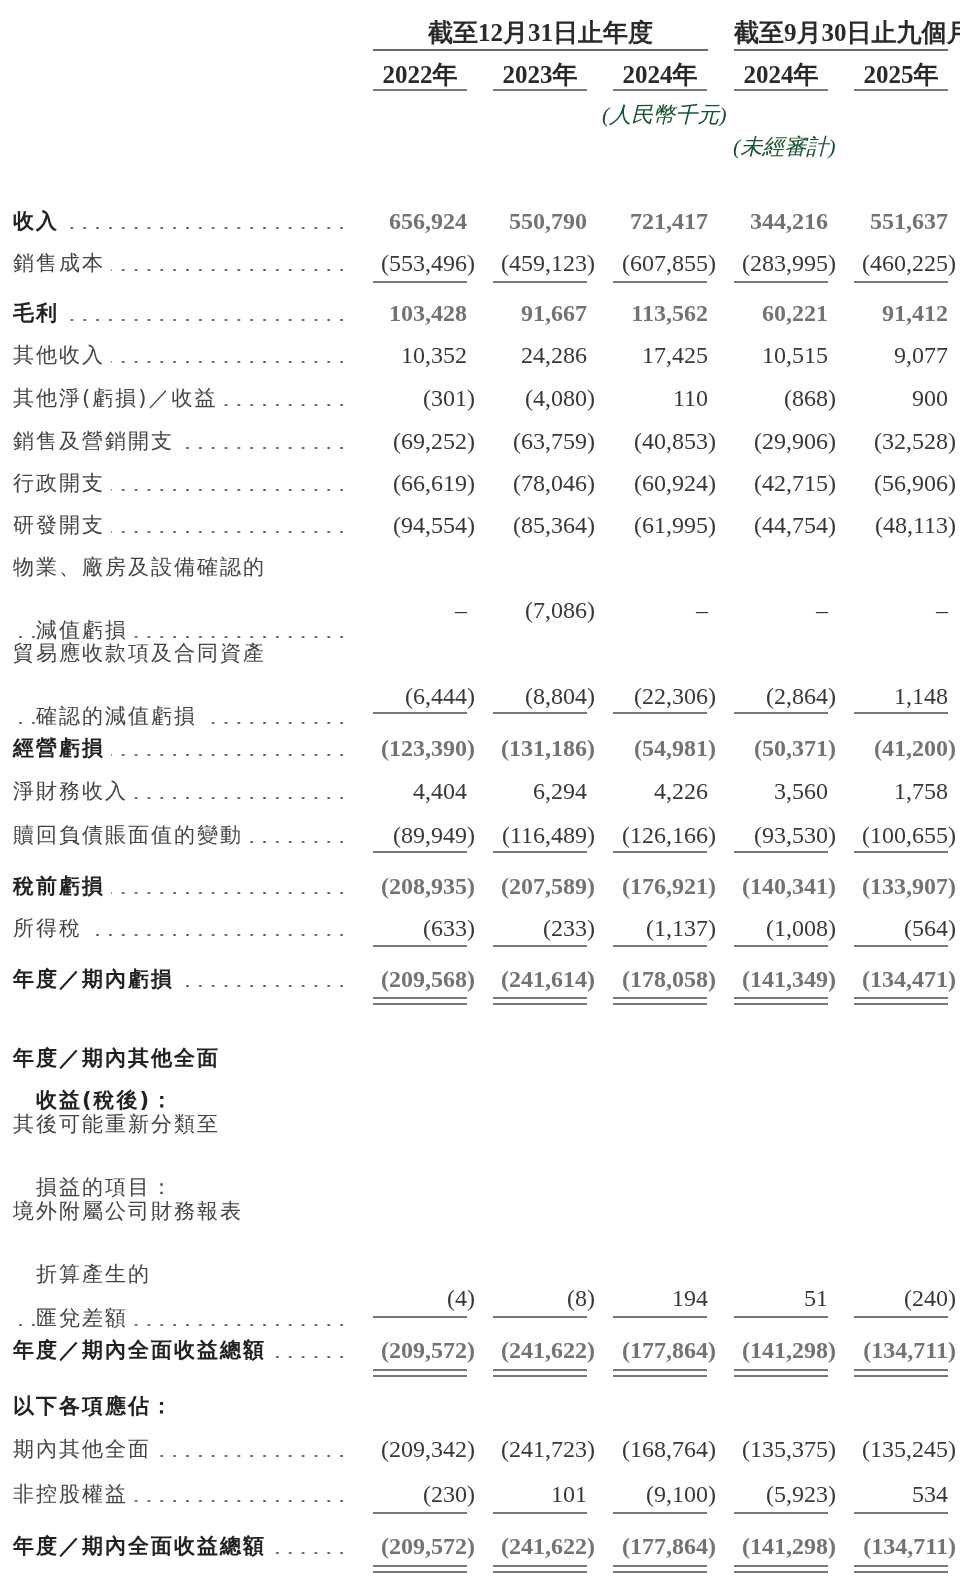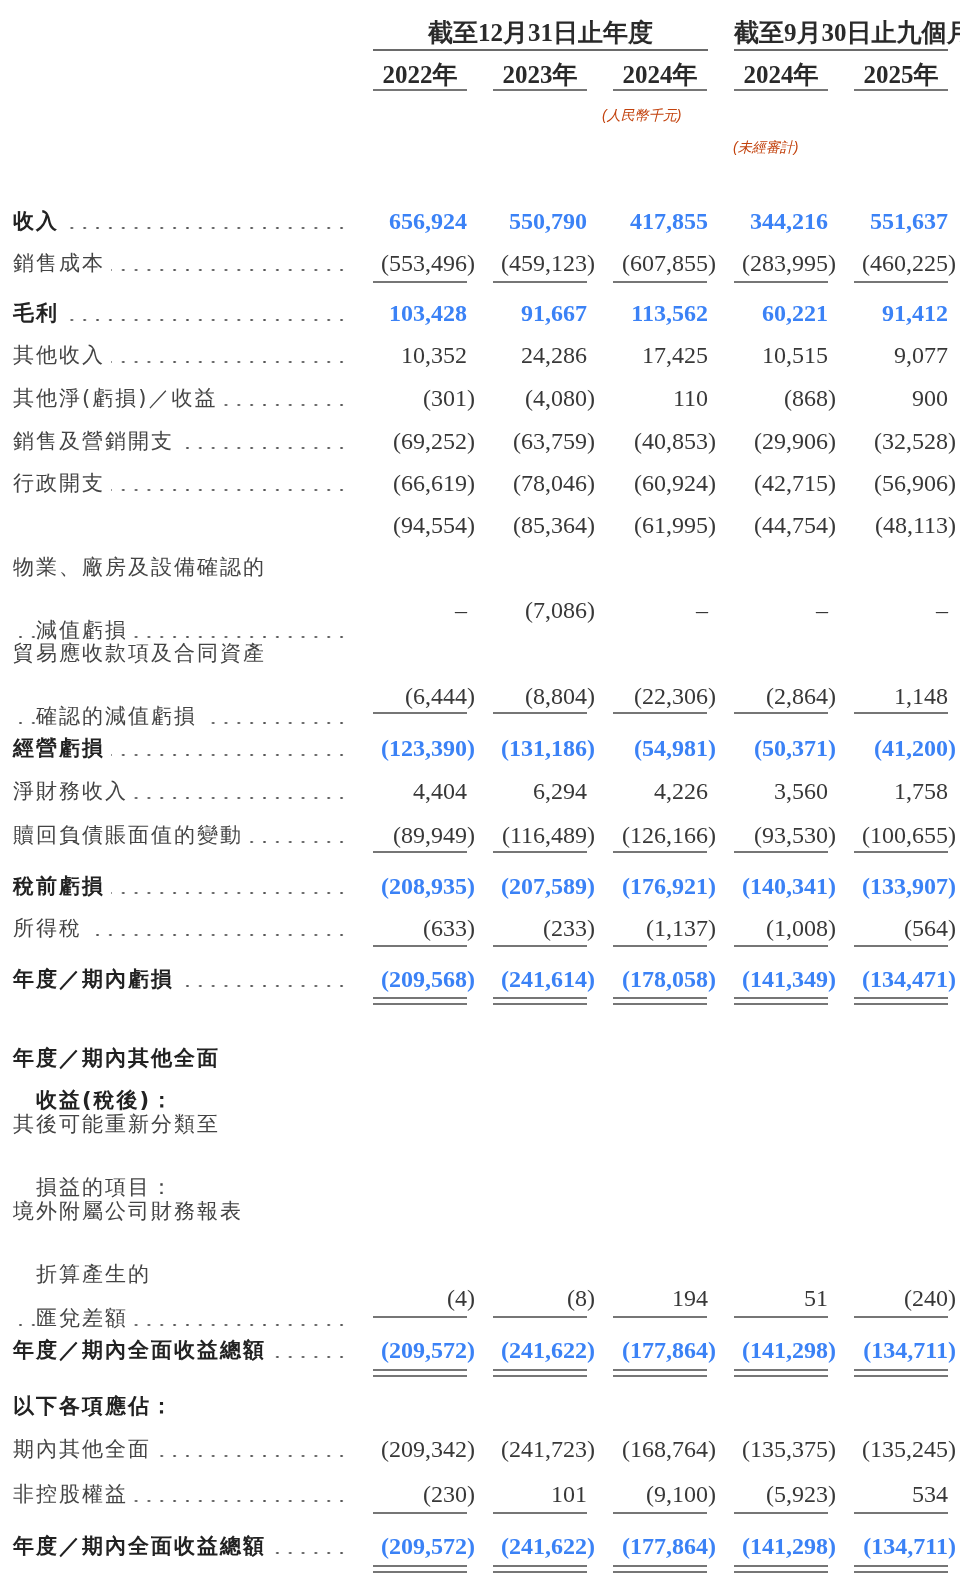--- a/index.html
+++ b/index.html
@@ -7,22 +7,22 @@
 
   
   .hdr { position:absolute; height:26px; line-height:26px; text-align:center; white-space:nowrap;
          font-family:"Liberation Serif","DejaVu Sans",serif; font-weight:bold; font-size:25px; color:#2a2a2a; }
   .grp1 { left:373px; width:335px; top:20px; }
   .grp2 { left:734px; width:214px; top:20px; }
   .grule { position:absolute; top:49px; height:2px; background:#6a6a6a; }
   .grule.g1 { left:373px; width:335px; }
   .grule.g2 { left:734px; width:214px; }
   .yr { top:62px; width:94px; }
-  .note { position:absolute; white-space:nowrap; font-family:Liberation Sans, sans-serif; font-style:italic;
-          font-size:14px; color:#c2410c; height:26px; line-height:26px; }
+  .note { position:absolute; white-space:nowrap; font-family:Liberation Serif, serif; font-style:italic;
+          font-size:22px; color:#14532d; height:26px; line-height:26px; }
   .note.currency { left:602px; top:102px; }
   .note.unaudited { left:733px; top:134px; }
 
   
   .l1 { left:373px; } .l2 { left:493px; } .l3 { left:613px; } .l4 { left:734px; } .l5 { left:854px; }
   .c1 { left:347px; } .c2 { left:467px; } .c3 { left:588px; } .c4 { left:708px; } .c5 { left:828px; }
 
   
   .rule { position:absolute; left:373px; width:575px; height:2px;
           background:repeating-linear-gradient(to right, #767676 0 94px, transparent 94px 120.25px); }
@@ -33,21 +33,21 @@
            white-space:nowrap; font-family:"DejaVu Sans",sans-serif; font-size:21px; letter-spacing:2px; color:#444; }
   .label.ind { padding-left:23px;margin-top:20px; }
   .label.lead::after { content:""; position:absolute; left:0; right:0; top:21px; height:4px;
            background-image:radial-gradient(circle at 50% 50%, #555 0 0.95px, transparent 1.45px);
            background-size:12.85px 4px; background-repeat:repeat-x; background-position:right top; }
   .label .txt { position:relative; z-index:1; background:#ffffff; padding-right:6px; }
   .bold .label { font-weight:bold; color:#222; }
 
   .num { position:absolute; top:0; width:120px; text-align:right; white-space:nowrap;
          font-family:"Liberation Serif",serif; font-size:24px; color:#383838; }
-  .bold .num { font-weight:bold; color:#3b82f6; }
+  .bold .num { font-weight:bold; color:#737373; }
   .num.neg { transform:translateX(8px); }
 </style>
 </head>
 <body>
 
 <div>
   <div class="hdr grp1">截至12月31日止年度</div>
   <div class="grule g1"></div>
   <div class="hdr grp2">截至9月30日止九個月</div>
   <div class="grule g2"></div>
@@ -62,21 +62,21 @@
   <div class="note currency">(人民幣千元)</div>
   <div class="note unaudited">(未經審計)</div>
 </div>
 
 <div>
 
   <div class="row bold" style="top:205px">
     <div class="label lead"><span class="txt">收入</span></div>
     <div class="num c1">656,924</div>
     <div class="num c2">550,790</div>
-    <div class="num c3">417,855</div>
+    <div class="num c3">721,417</div>
     <div class="num c4">344,216</div>
     <div class="num c5">551,637</div>
   </div>
 
   <div class="row" style="top:247px">
     <div class="label lead"><span class="txt">銷售成本</span></div>
     <div class="num c1 neg">(553,496)</div>
     <div class="num c2 neg">(459,123)</div>
     <div class="num c3 neg">(607,855)</div>
     <div class="num c4 neg">(283,995)</div>
@@ -123,20 +123,21 @@
   <div class="row" style="top:467px">
     <div class="label lead"><span class="txt">行政開支</span></div>
     <div class="num c1 neg">(66,619)</div>
     <div class="num c2 neg">(78,046)</div>
     <div class="num c3 neg">(60,924)</div>
     <div class="num c4 neg">(42,715)</div>
     <div class="num c5 neg">(56,906)</div>
   </div>
 
   <div class="row" style="top:509px">
+    <div class="label lead"><span class="txt">研發開支</span></div>
     <div class="num c1 neg">(94,554)</div>
     <div class="num c2 neg">(85,364)</div>
     <div class="num c3 neg">(61,995)</div>
     <div class="num c4 neg">(44,754)</div>
     <div class="num c5 neg">(48,113)</div>
   </div>
 
   <div class="row" style="top:551px">
     <div class="label"><span class="txt">物業、廠房及設備確認的</span></div>
   </div>

